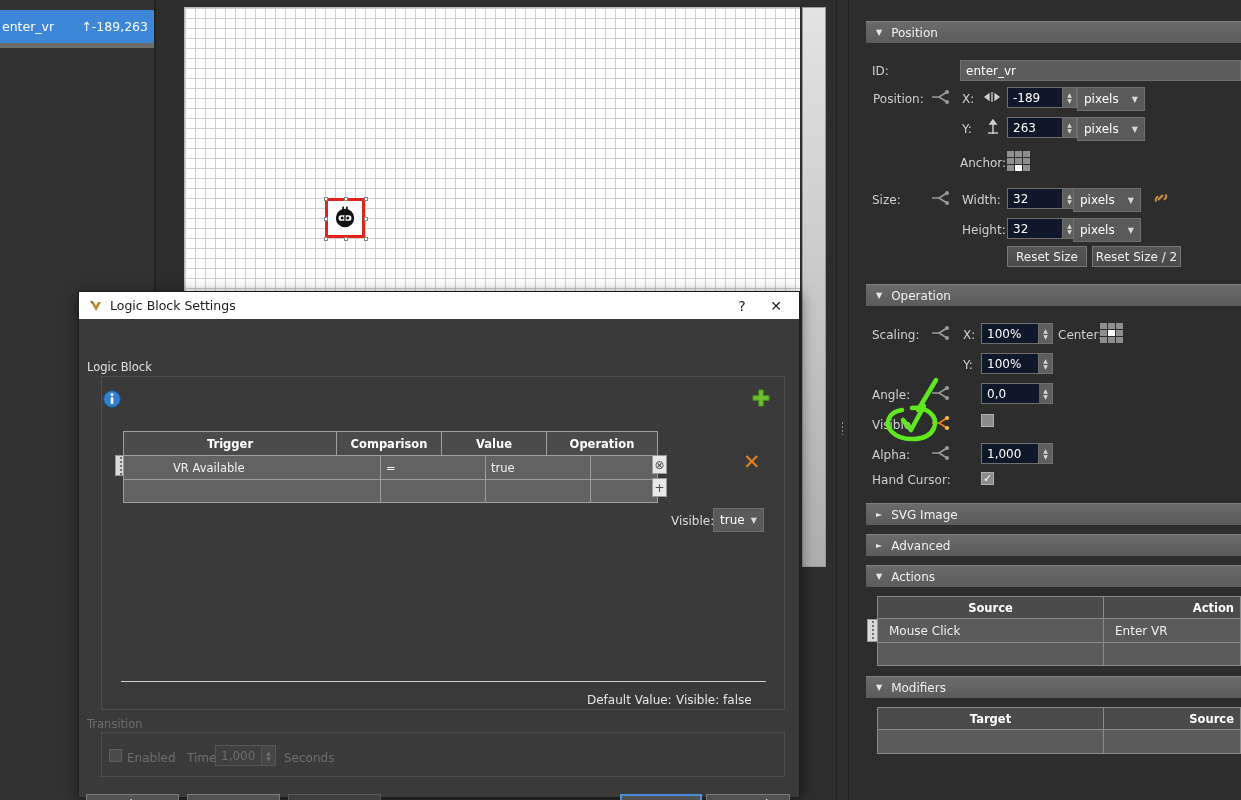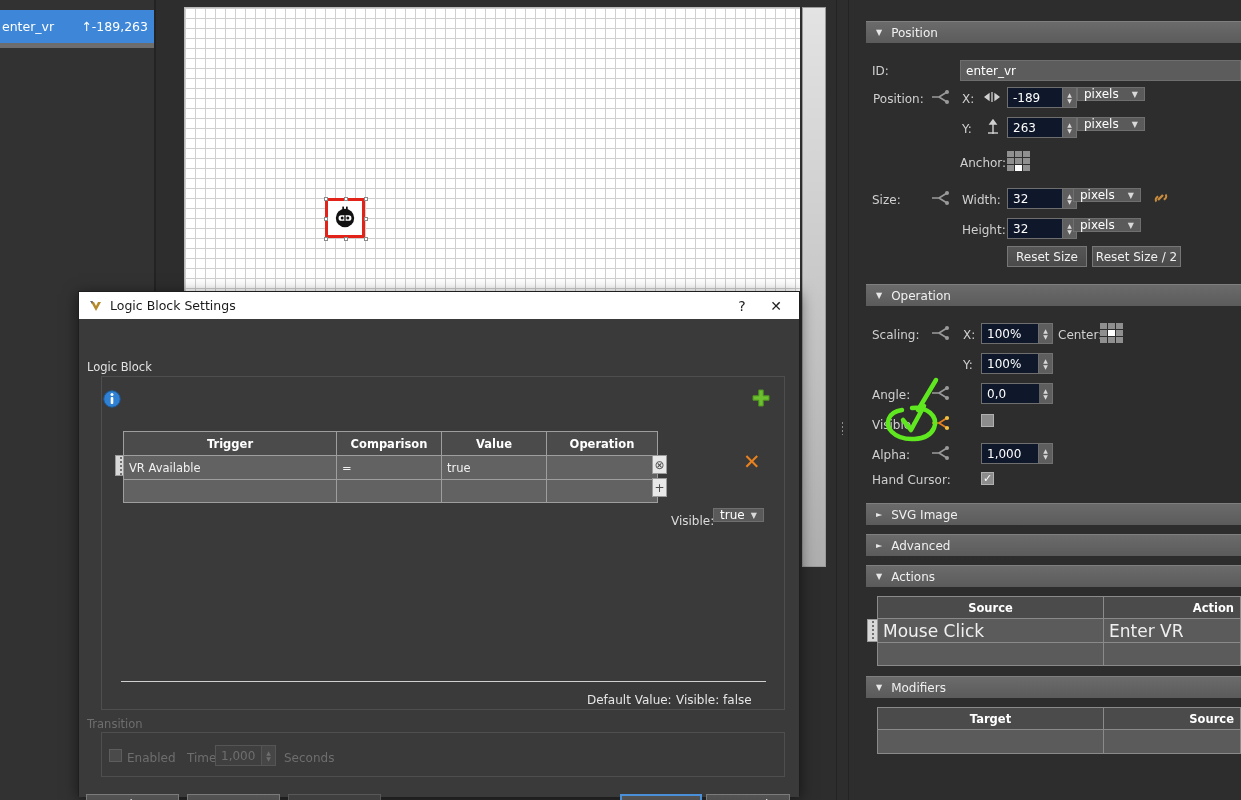--- a/index.html
+++ b/index.html
@@ -114,21 +114,21 @@
     display: flex; align-items: center; padding-left: 5px;
   }
   .field.wide { background: #5c5c5c; }
   .spin {
     position: absolute; width: 14px; height: 21px;
     background: #5e5e5e; border: 1px solid #707070; border-left: none;
     display: flex; flex-direction: column; align-items: center; justify-content: center;
     color: #d8d8d8; font-size: 6px; line-height: 6px;
   }
   .combo {
-    position: absolute; height: 14px;
+    position: absolute; height: 24px;
     background: #5a5a5a; border: 1px solid #6f6f6f;
     color: #ffffff; font-size: 12px;
     display: flex; align-items: center; padding: 0 6px;
   }
   .combo .carat { margin-left: auto; font-size: 8px; color: #d9d9d9; }
   .btn {
     position: absolute; height: 21px;
     background: linear-gradient(to bottom, #565656, #4a4a4a);
     border: 1px solid #767676;
     color: #f0f0f0; font-size: 12px;
@@ -156,22 +156,22 @@
   .ptable .hdr {
     display: flex; height: 22px; background: #4b4b4b;
     border-bottom: 1px solid #8a8a8a;
     color: #ffffff; font-size: 11.5px; font-weight: bold;
   }
   .ptable .hdr div { display: flex; align-items: center; justify-content: center; }
   .ptable .row { display: flex; height: 23px; background: #5b5b5b; }
   .ptable .row.empty { background: #5b5b5b; }
   .ptable .row + .row { border-top: 1px solid #8a8a8a; }
   .ptable .row div {
-    display: flex; align-items: center; padding-left: 5px;
-    color: #f0f0f0; font-size: 17px;
+    display: flex; align-items: center; padding-left: 11px;
+    color: #f0f0f0; font-size: 12px;
   }
   .col-a { width: 226px; border-right: 1px solid #8a8a8a; }
   .col-b { flex: 1; }
   .row-grip {
     position: absolute; left: 867px; width: 11px; height: 23px;
     background: #d8d8d8; border: 1px solid #9a9a9a;
     background-image: radial-gradient(#6f6f6f 42%, transparent 43%);
     background-size: 4px 4px;
     background-position: 3px 4px;
     background-repeat: repeat-y;
@@ -206,21 +206,21 @@
   .ltable {
     position: absolute; left: 44px; top: 112px; width: 535px;
     border: 1px solid #9e9e9e;
   }
   .ltable .hdr {
     display: flex; height: 24px; background: #4b4b4b;
     color: #ffffff; font-size: 11.5px; font-weight: bold;
     border-bottom: 1px solid #9e9e9e;
   }
   .ltable .hdr div { display: flex; align-items: center; justify-content: center; }
-  .ltable .row { display: flex; height: 23px; background: #626262; }
+  .ltable .row { display: flex; height: 23px; background: #626262; padding-left: 44px; }
   .ltable .row + .row { border-top: 1px solid #9e9e9e; }
   .ltable .row div { display: flex; align-items: center; padding-left: 5px; color: #f2f2f2; font-size: 11.5px; }
   .lc1 { width: 213px; border-right: 1px solid #9e9e9e; }
   .lc2 { width: 105px; border-right: 1px solid #9e9e9e; }
   .lc3 { width: 105px; border-right: 1px solid #9e9e9e; }
   .lc4 { flex: 1; }
   .side-btn {
     position: absolute; width: 15px; height: 19px;
     background: #e8e8e8; border: 1px solid #9a9a9a;
     display: flex; align-items: center; justify-content: center;

